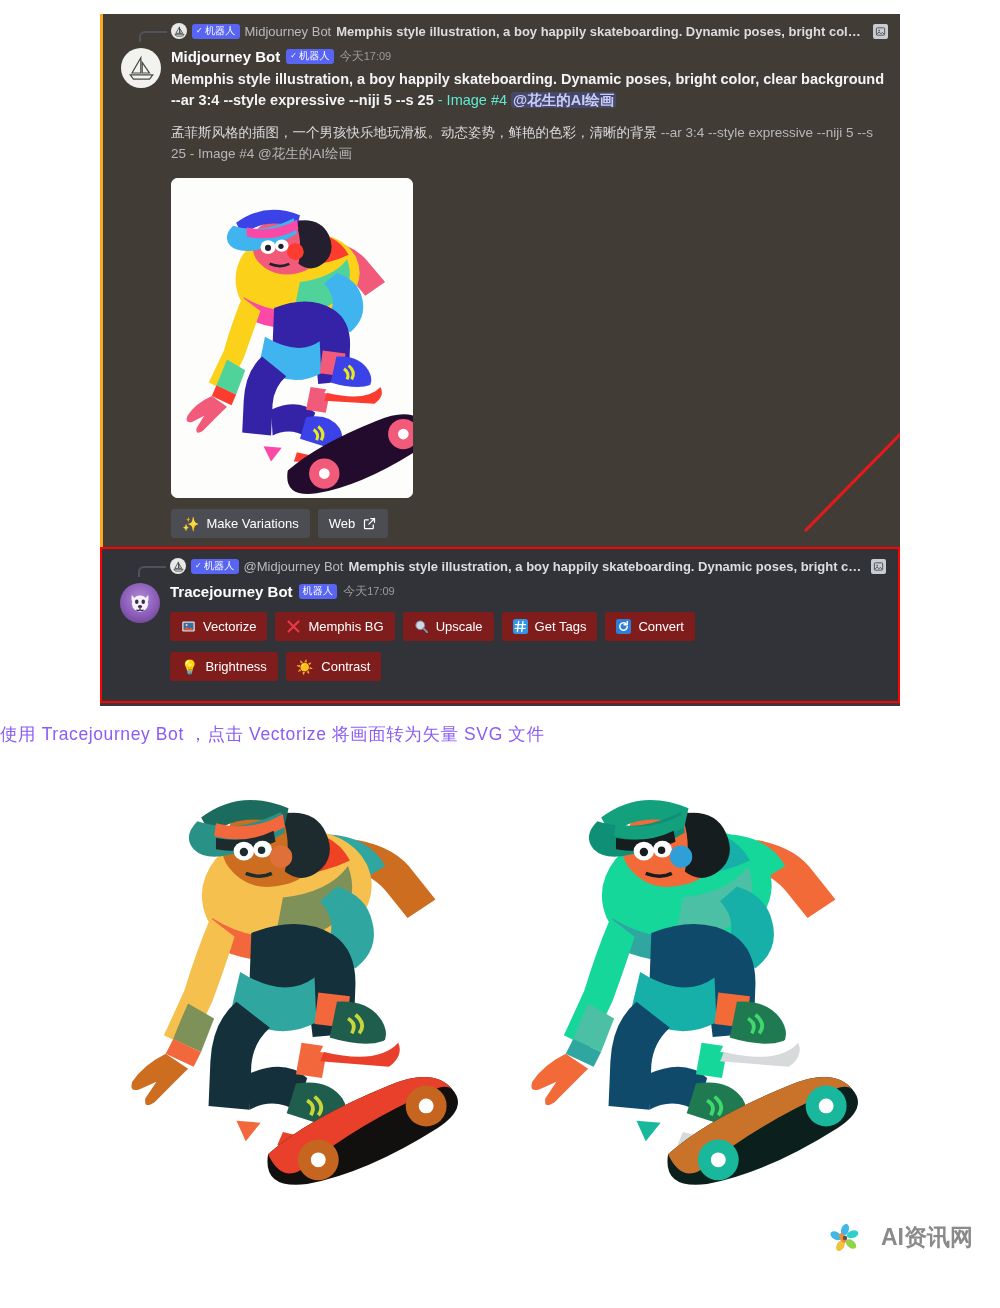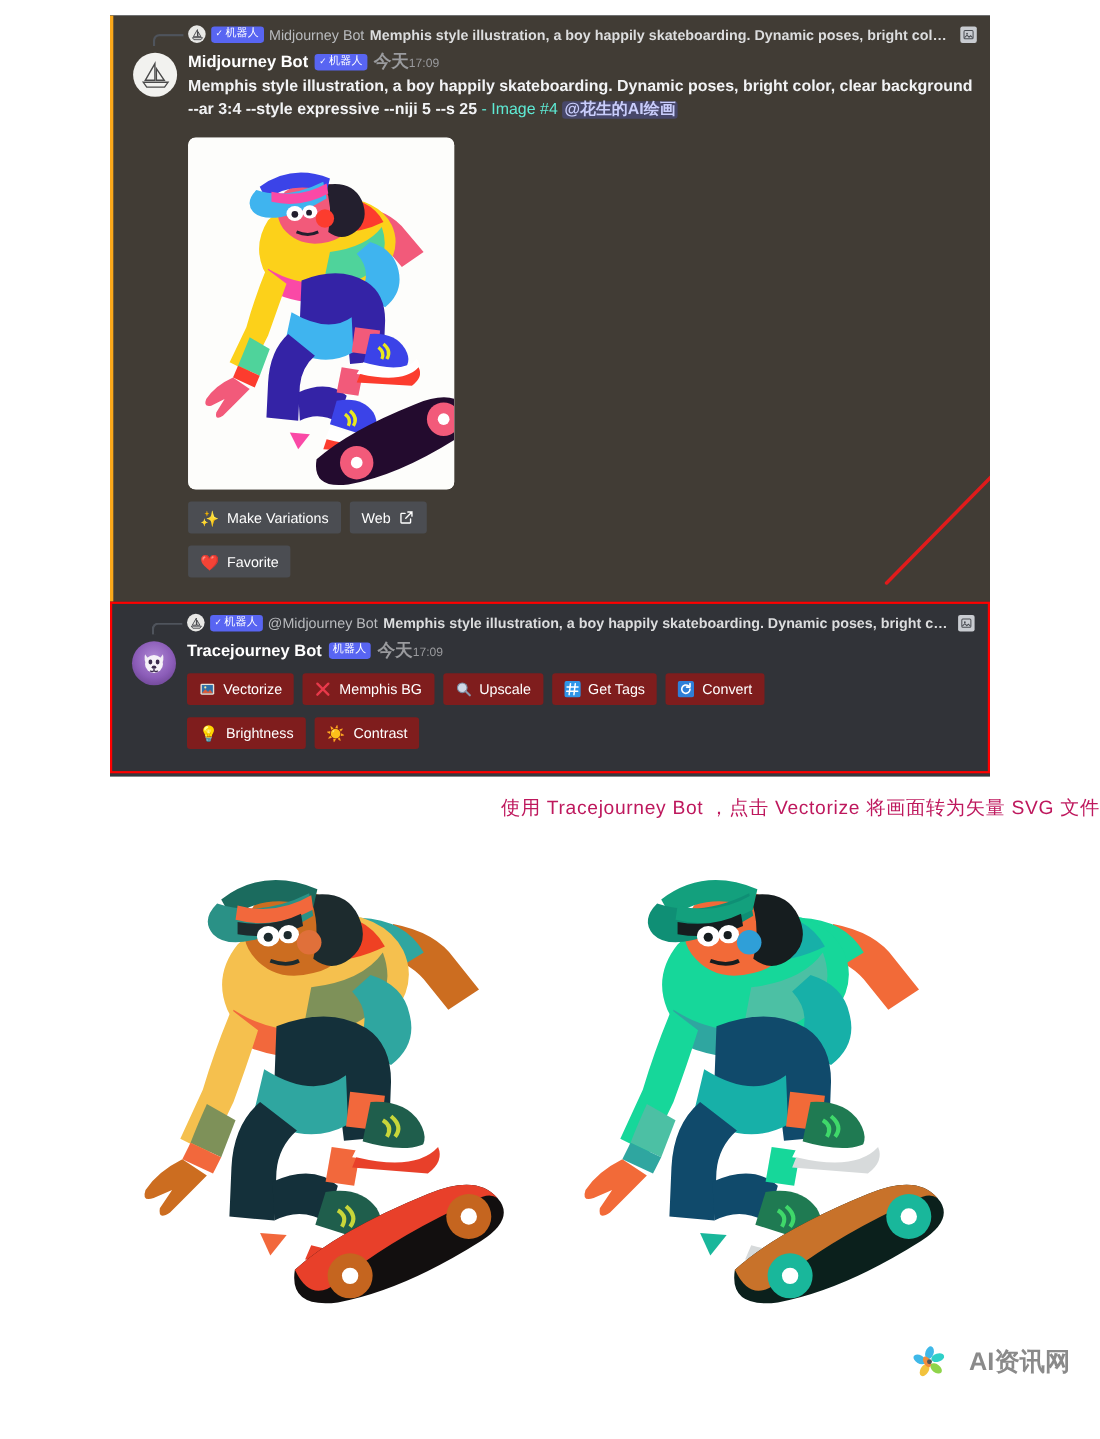--- a/index.html
+++ b/index.html
@@ -72,21 +72,21 @@
   }
   .avatar-mj { background: #f2f2ef; }
   .avatar-mj svg { width: 27px; height: 27px; }
   .avatar-tj { background: radial-gradient(circle at 50% 40%, #b08ad6 0%, #8b5cb8 55%, #5d3a80 100%); }
   .avatar-tj svg { width: 28px; height: 28px; }
 
   .author-row { display: flex; align-items: center; gap: 6px; height: 20px; }
   .author-name { color: #fff; font-size: 15px; font-weight: 600; }
   .bot-tag-sm { font-size: 10px; padding: 2px 4px 3px; }
   .timestamp { color: #9a9b9e; font-size: 11px; }
-  .timestamp .tday { font-size: 16px; font-weight: bold; }
+  .timestamp .tday { font-size: 12px; }
 
   .prompt-bold { color: #f2f3f5; font-size: 14.5px; font-weight: bold; line-height: 21px; margin-top: 3px; }
   .prompt-bold .nb { font-weight: normal; color: #5eead4; }
   .mention {
     background: rgba(88,101,242,.28); color: #c9cdfb; border-radius: 3px;
     padding: 0 2px; font-weight: bold;
   }
   .prompt-cn { color: #dcddde; font-size: 13.5px; line-height: 21px; margin-top: 11px; }
   .prompt-cn .dim { color: #b6b8bb; }
 
@@ -105,22 +105,22 @@
   }
   .dbtn-dark { background: #7f1d1d; }
   .dbtn .emo { font-size: 14px; line-height: 1; display: inline-flex; }
   .ic { width: 15px; height: 15px; display: inline-block; flex: 0 0 auto; }
 
   
   .red-arrow { position: absolute; left: 690px; top: 370px; width: 160px; height: 160px; pointer-events: none; }
 
   
   .caption {
-    position: absolute; left: 0; width: 1000px; text-align: right;
-    color: #be185d; font-size: 17.5px; letter-spacing: .6px;
+    position: absolute; left: 0; width: 1000px; text-align: left;
+    color: #8b5cf6; font-size: 17.5px; letter-spacing: .6px;
   }
   .cap1 { top: 722px; }
   .cap2 { top: 1264px; }
 
   
   .illo { position: absolute; }
   .illo svg { width: 100%; height: 100%; display: block; }
   .illo-left  { left: 128px; top: 768px;  width: 340px; height: 462px; }
   .illo-right { left: 528px; top: 768px;  width: 340px; height: 462px; }
 
@@ -178,20 +178,21 @@
           <span class="author-name">Midjourney Bot</span>
           <span class="bot-tag bot-tag-sm">
               <span class="chk">✓</span>
               <span>机器人</span>
             </span>
           <span class="timestamp"><span class="tday">今天</span><span>17:09</span></span>
         </div>
 
         <div class="prompt-bold"><span>Memphis style illustration, a boy happily skateboarding. Dynamic poses, bright color, clear background --ar 3:4 --style expressive --niji 5 --s 25</span><span class="nb"> - Image #4 </span><span class="mention">@花生的AI绘画</span></div>
 
+        <div class="prompt-cn"><span>孟菲斯风格的插图，一个男孩快乐地玩滑板。动态姿势，鲜艳的色彩，清晰的背景 </span><span class="dim">--ar 3:4 --style expressive --niji 5 --s 25 - Image #4 @花生的AI绘画</span></div>
 
         <div class="gen-image">
           <svg viewBox="0 0 242 320">
             <rect width="242" height="320" fill="#fdfdfb"></rect>
             <g transform="translate(18,22) scale(0.76)">
 
               <path d="M178 52 q40 6 58 30 l22 26 -26 18 -22 -26 q-14 -16 -36 -20 Z" fill="#f25a7a"></path>
 
               <path d="M72 70 q32 -30 78 -28 q54 2 70 34 q12 26 -8 54 q-26 36 -78 34 q-52 -2 -68 -36 q-12 -30 6 -58 Z" fill="#fcd11a"></path>
 

